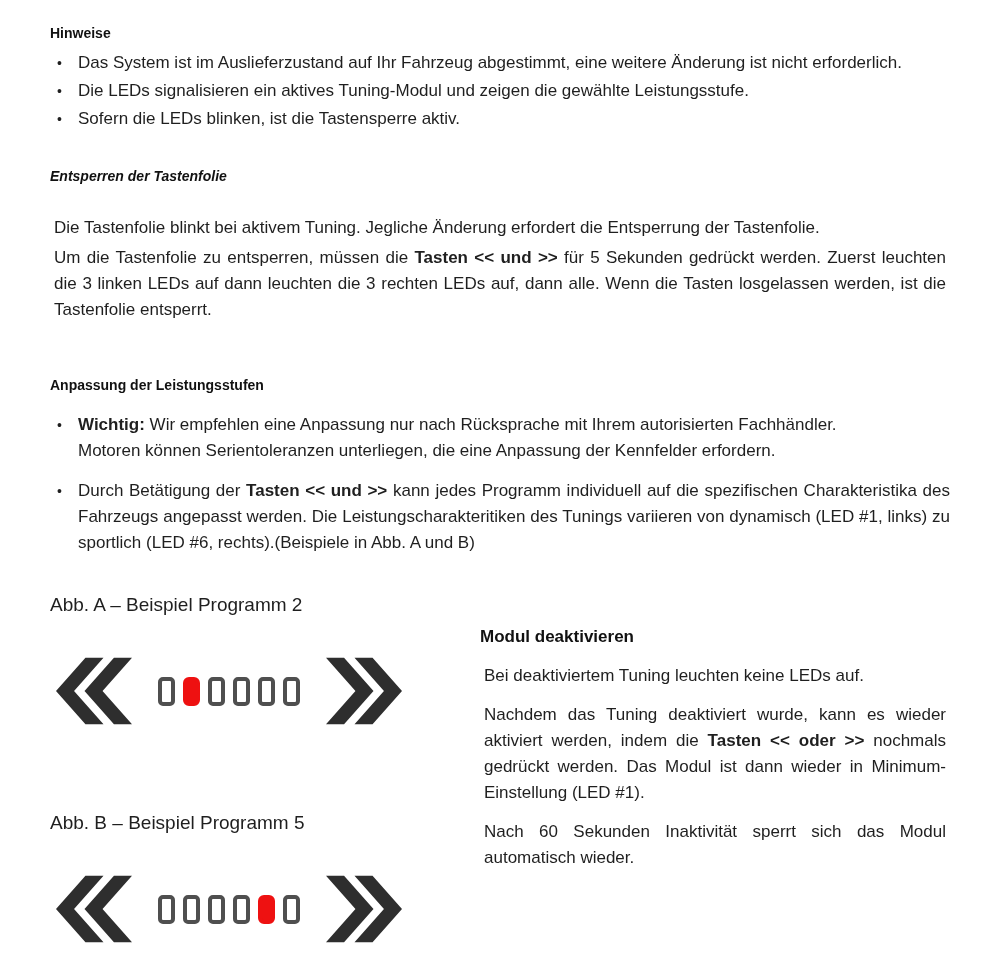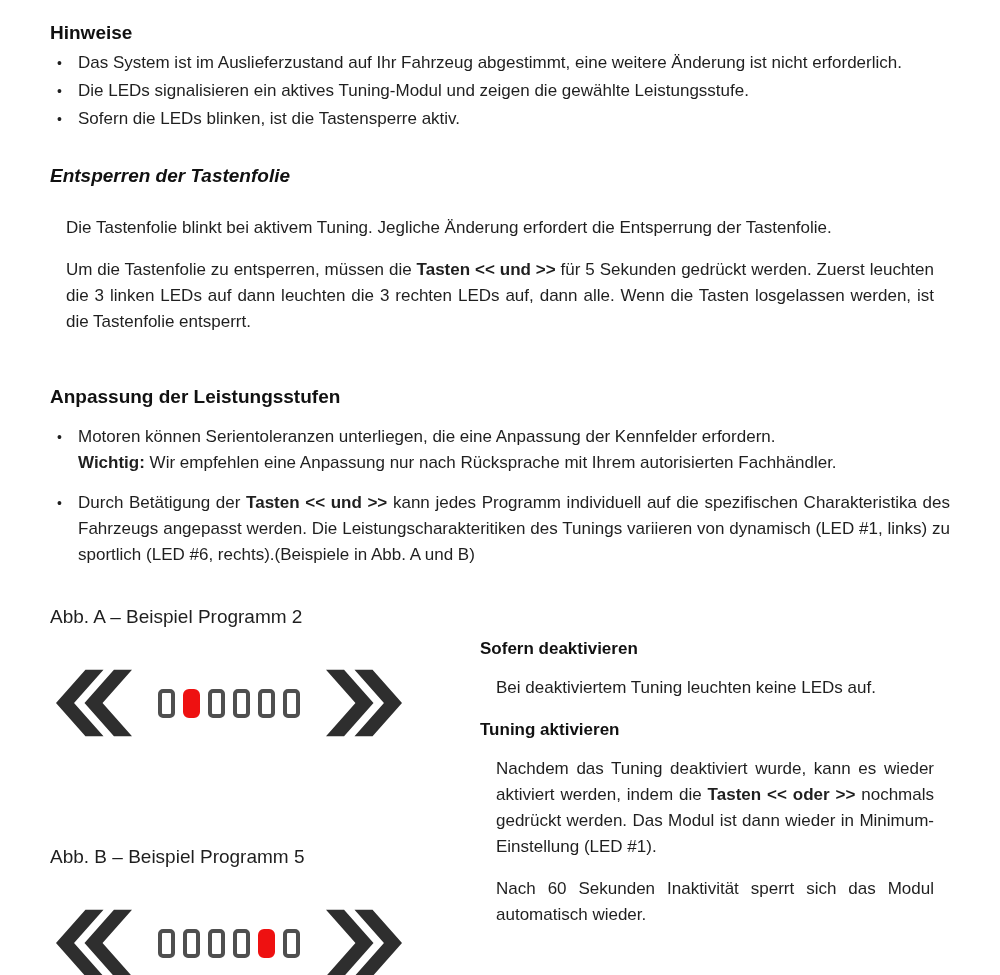--- a/index.html
+++ b/index.html
@@ -4,44 +4,44 @@
 <style>
   html, body { margin: 0; padding: 0; background: #ffffff; }
   body {
     width: 1000px; height: 975px;
     font-family: "Liberation Sans", "DejaVu Sans", sans-serif;
     color: #1f1f1f;
     overflow: hidden;
   }
   .page { padding: 20px 50px 0 50px; font-size: 17px; line-height: 26px; }
 
-  h3 { font-size: 19px; line-height: 26px; margin: 0; font-weight: 700; color: #111; }
+  h3 { font-size: 14px; line-height: 26px; margin: 0; font-weight: 700; color: #111; }
 
   .bullets { list-style: none; margin: 4px 0 0 0; padding: 0; }
   .bullets li { position: relative; padding-left: 28px; margin: 0 0 2px 0; }
   .bullets li .marker { position: absolute; left: 7px; top: 0; font-size: 14px; }
   .just { text-align: justify; }
 
-  p { margin: 16px; }
+  p { margin: 4px; }
 
   .sec-unlock h3 { margin-top: 31px; font-style: italic; }
   .sec-unlock .body { margin-top: 26px; }
 
   .sec-adjust h3 { margin-top: 49px; }
   .sec-adjust .bullets { margin-top: 14px; }
   .sec-adjust .bullets li + li { margin-top: 14px; }
 
   .bottom {
     margin-top: 36px;
     display: grid;
     grid-template-columns: 430px 470px;
   }
 
   .caption { font-size: 19px; }
-  .caption-b { margin-top: 106px; }
+  .caption-b { margin-top: 84px; }
 
   .figure { margin-top: 38px; margin-left: 6px; display: flex; align-items: center; height: 70px; }
   .figure svg { display: block; }
   .chevron { fill: var(--chevron, #2e2e2e); }
   .led-strip { display: flex; gap: 8px; margin: 0 26px; align-items: center; }
   .led {
     width: 17px; height: 29px; box-sizing: border-box;
     border: 4px solid var(--led-border, #4f4f4f);
     border-radius: 5px; background: #ffffff;
   }
@@ -81,22 +81,22 @@
       <p>Die Tastenfolie blinkt bei aktivem Tuning. Jegliche Änderung erfordert die Entsperrung der Tastenfolie.</p>
       <p class="just"><span>Um die Tastenfolie zu entsperren, müssen die </span><strong>Tasten &lt;&lt; und &gt;&gt;</strong><span> für 5 Sekunden gedrückt werden. Zuerst leuchten die 3 linken LEDs auf dann leuchten die 3 rechten LEDs auf, dann alle. Wenn die Tasten losgelassen werden, ist die Tastenfolie entsperrt.</span></p>
     </div>
   </section>
 
   <section class="sec-adjust">
     <h3>Anpassung der Leistungsstufen</h3>
     <ul class="bullets">
       <li>
         <span class="marker">•</span>
+        <span style="display:block"><strong>Wichtig:</strong><span> Wir empfehlen eine Anpassung nur nach Rücksprache mit Ihrem autorisierten Fachhändler.</span></span>
         <span style="display:block">Motoren können Serientoleranzen unterliegen, die eine Anpassung der Kennfelder erfordern.</span>
-        <span style="display:block"><strong>Wichtig:</strong><span> Wir empfehlen eine Anpassung nur nach Rücksprache mit Ihrem autorisierten Fachhändler.</span></span>
       </li>
       <li class="just">
         <span class="marker">•</span>
         <span>Durch Betätigung der </span><strong>Tasten &lt;&lt; und &gt;&gt;</strong><span> kann jedes Programm individuell auf die spezifischen Charakteristika des Fahrzeugs angepasst werden. Die Leistungscharakteritiken des Tunings variieren von dynamisch (LED #1, links) zu sportlich (LED #6, rechts).(Beispiele in Abb. A und B)</span>
       </li>
     </ul>
   </section>
 
   <div class="bottom">
 
@@ -138,22 +138,21 @@
             <span class="led"></span>
           </div>
         <svg width="76" height="70" viewBox="0 0 80 70" aria-hidden="true">
           <polygon class="chevron" points="0,0 19,0 50,35 19,70 0,70 31,35"></polygon>
           <polygon class="chevron" points="30,0 49,0 80,35 49,70 30,70 61,35"></polygon>
         </svg>
       </div>
     </div>
 
     <div class="rcol">
-      <h4 class="h1">Sofern deaktivieren</h4>
+      <h4 class="h1">Modul deaktivieren</h4>
       <p>Bei deaktiviertem Tuning leuchten keine LEDs auf.</p>
 
-      <h4 class="h2">Tuning aktivieren</h4>
       <p class="just"><span>Nachdem das Tuning deaktiviert wurde, kann es wieder aktiviert werden, indem die </span><strong>Tasten &lt;&lt; oder &gt;&gt;</strong><span> nochmals gedrückt werden. Das Modul ist dann wieder in Minimum-Einstellung (LED #1).</span></p>
       <p class="just">Nach 60 Sekunden Inaktivität sperrt sich das Modul automatisch wieder.</p>
     </div>
 
   </div>
 </div>
 
 </body></html>

